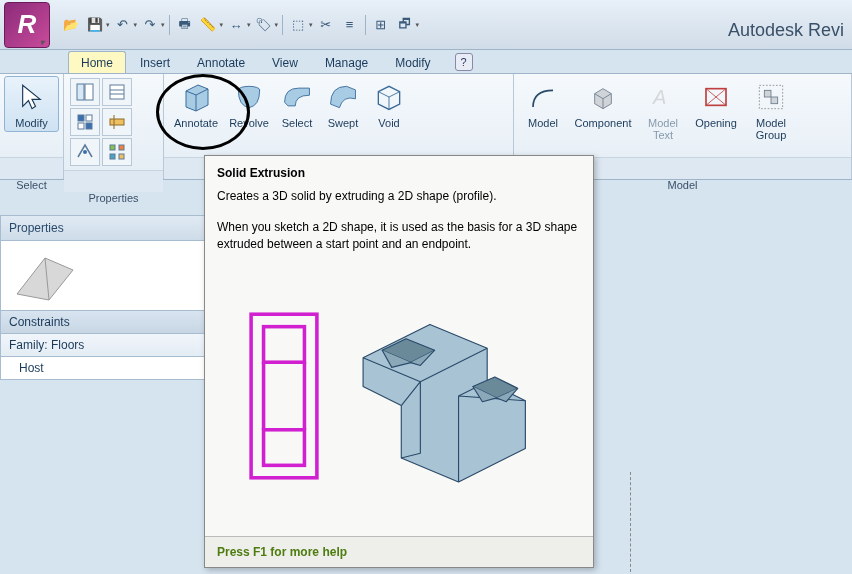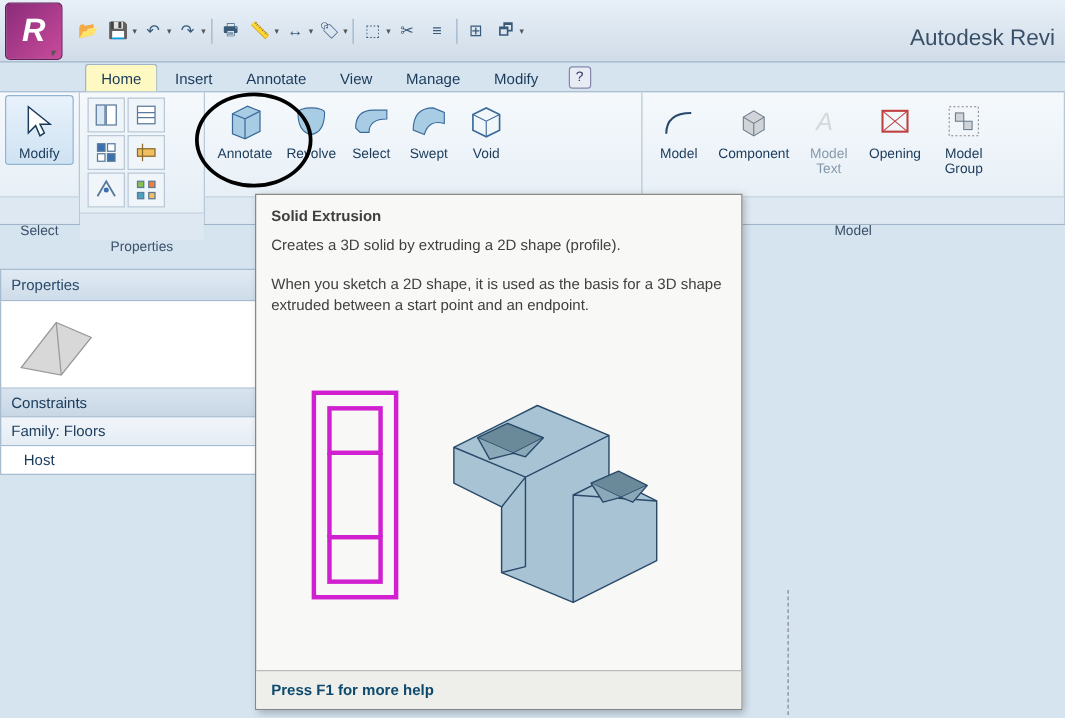--- a/index.html
+++ b/index.html
@@ -32,26 +32,26 @@
   .rbtn-large .lbl { font-size:11px; color:#1a3a5a; text-align:center; line-height:12px; }
   .prop-grid { display:grid; grid-template-columns:30px 30px; grid-auto-rows:28px; gap:2px; padding:2px; }
   .prop-cell { border:1px solid #b8c8d6; background:#f0f5fa; display:flex; align-items:center; justify-content:center; }
   .prop-cell svg { width:18px; height:18px; }
 
   
   .circle-mark { position:absolute; left:156px; top:74px; width:94px; height:76px; border:3px solid #000; border-radius:50%; pointer-events:none; z-index:5; }
 
   
   .tooltip { position:absolute; left:204px; top:155px; width:390px; background:#f8f8f6; border:1px solid #888; box-shadow:2px 2px 6px rgba(0,0,0,.25); z-index:10; }
-  .tooltip-body { padding:10px 12px; font-size:12px; color:#404040; }
+  .tooltip-body { padding:10px 12px; font-size:12px; color:#000000; }
   .tooltip-title { font-weight:bold; margin-bottom:8px; font-size:12px; }
   .tooltip-desc { margin-bottom:14px; line-height:1.4; }
   .tooltip-detail { margin-bottom:12px; line-height:1.45; }
   .tooltip-img { height:260px; display:flex; align-items:center; justify-content:center; gap:20px; }
-  .tooltip-footer { border-top:1px solid #bbb; padding:8px 12px; font-size:12px; font-weight:bold; color:#0c4a6e; background:#eeeeea; }
+  .tooltip-footer { border-top:1px solid #bbb; padding:8px 12px; font-size:12px; font-weight:bold; color:#4d7c0f; background:#eeeeea; }
 
   
   .prop-palette { position:absolute; left:0; top:215px; width:205px; }
   .prop-header { background:linear-gradient(#e0eaf4,#cedce9); border:1px solid #a8bccf; padding:5px 8px; font-size:12px; color:#2a4a6a; }
   .prop-thumb { height:70px; background:#fff; border:1px solid #a8bccf; border-top:none; display:flex; align-items:center; justify-content:flex-start; padding-left:4px; }
   .prop-row { background:linear-gradient(#f0f5fa,#e4ecf4); border:1px solid #a8bccf; border-top:none; padding:4px 8px; font-size:12px; color:#1a3a5a; }
   .prop-cat { background:linear-gradient(#d8e4f0,#c8d6e4); }
   .prop-row.indent { padding-left:18px; background:#fff; }
 
   

